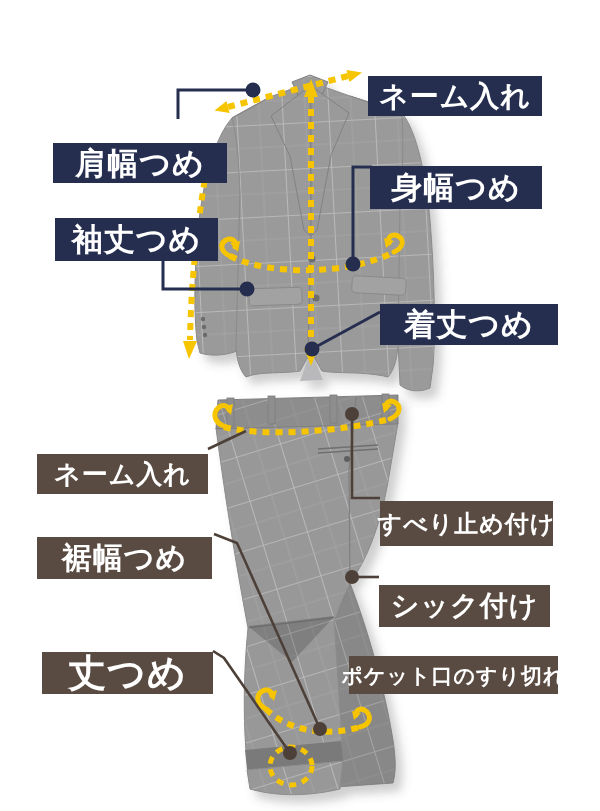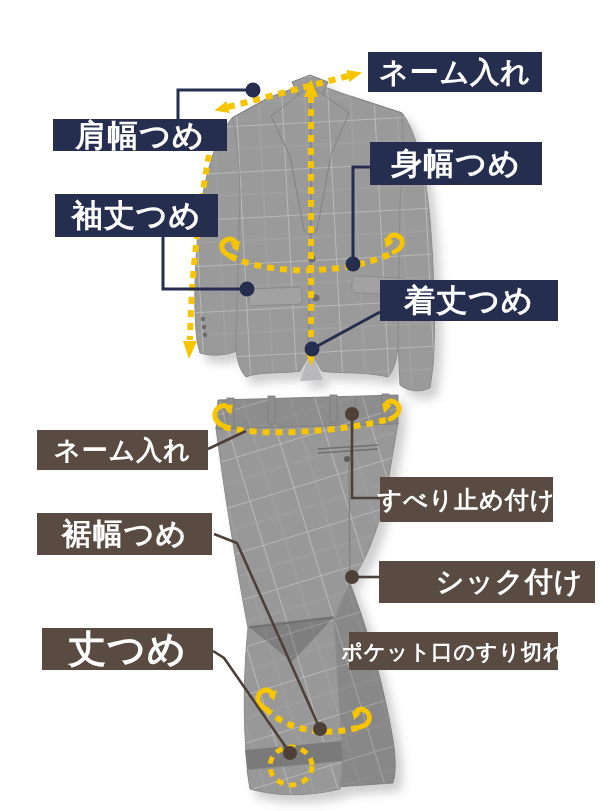--- a/index.html
+++ b/index.html
@@ -6,20 +6,21 @@
   #stage{
     position:relative;width:600px;height:811px;overflow:hidden;background:#ffffff;
     font-family:"Liberation Sans",sans-serif;
   }
   #art{position:absolute;left:0;top:0;}
   .label{
     position:absolute;color:#ffffff;font-weight:bold;
     display:flex;align-items:center;justify-content:center;
     letter-spacing:1px;line-height:1;white-space:nowrap;
     font-family:"Liberation Sans",sans-serif;
+    margin-top:24px;
   }
   .navy{background:#252e4f;}
   .brown{background:#594b41;}
 </style>
 </head>
 <body>
 
 <div id="stage">
 
 <svg id="art" width="600" height="811" viewBox="0 0 600 811">
@@ -166,33 +167,33 @@
   <g fill="#4d4038">
     <circle cx="352" cy="414" r="7"></circle>
     <circle cx="352" cy="577" r="7"></circle>
     <circle cx="320" cy="729" r="7"></circle>
     <circle cx="290" cy="753" r="7"></circle>
   </g>
 </svg>
 
   <div class="label navy" style="left:368px;top:52px;width:174px;height:40px;font-size:29px;">ネーム入れ</div>
 
-  <div class="label navy" style="left:53px;top:119px;width:174px;height:32px;font-size:31px;">肩幅つめ</div>
+  <div class="label navy" style="left:53px;top:119px;width:174px;height:40px;font-size:31px;">肩幅つめ</div>
 
   <div class="label navy" style="left:370px;top:142px;width:172px;height:43px;font-size:31px;">身幅つめ</div>
 
   <div class="label navy" style="left:55px;top:194px;width:163px;height:43px;font-size:31px;">袖丈つめ</div>
 
   <div class="label navy" style="left:380px;top:280px;width:178px;height:41px;font-size:31px;">着丈つめ</div>
 
   <div class="label brown" style="left:37px;top:430px;width:171px;height:40px;font-size:26px;">ネーム入れ</div>
 
   <div class="label brown" style="left:380px;top:477px;width:173px;height:45px;font-size:24px;">すべり止め付け</div>
 
   <div class="label brown" style="left:37px;top:513px;width:175px;height:42px;font-size:30px;">裾幅つめ</div>
 
-  <div class="label brown" style="left:379px;top:561px;width:171px;height:42px;font-size:28px;padding-left:45px;">シック付け</div>
+  <div class="label brown" style="left:379px;top:561px;width:171px;height:42px;font-size:28px;">シック付け</div>
 
   <div class="label brown" style="left:42px;top:628px;width:171px;height:42px;font-size:38px;">丈つめ</div>
 
   <div class="label brown" style="left:349px;top:632px;width:209px;height:38px;font-size:21px;">ポケット口のすり切れ</div>
 
 </div>
 
 </body></html>

